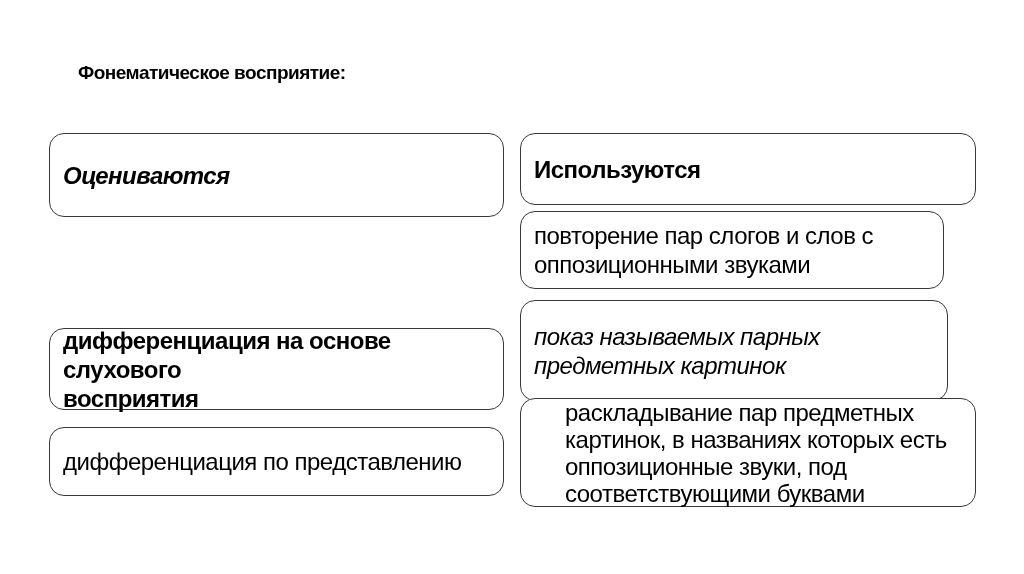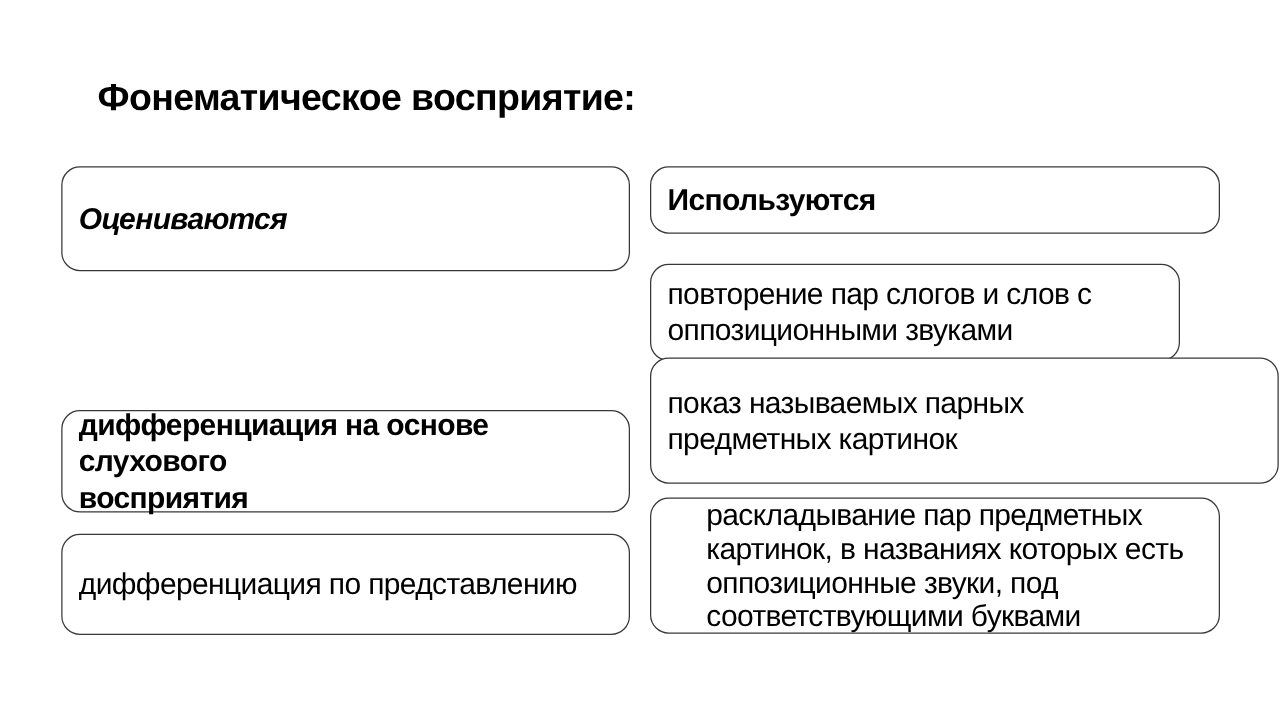--- a/index.html
+++ b/index.html
@@ -14,21 +14,21 @@
     height: 574px;
     background: #ffffff;
     font-family: "Liberation Sans", sans-serif;
     color: #000000;
     overflow: hidden;
   }
   .title {
     position: absolute;
     left: 78px;
     top: 62px;
-    font-size: 30px;
+    font-size: 19px;
     font-weight: bold;
     letter-spacing: -0.5px;
     white-space: nowrap;
   }
   .box {
     position: absolute;
     box-sizing: border-box;
     background: #ffffff;
     border: 1.5px solid #383838;
     border-radius: 15px;
@@ -42,25 +42,25 @@
   .box .txt {
     white-space: pre-line;
   }
   .box.header {
     font-weight: bold;
   }
   
   .b-l1 { left: 49px;  top: 133px; width: 455px; height: 84px; font-style: italic; }
   .b-l2 { left: 49px;  top: 232px; width: 455px; height: 81px; }
   .b-l3 { left: 49px;  top: 328px; width: 455px; height: 82px; font-weight: bold; }
-  .b-l4 { left: 49px;  top: 427px; width: 455px; height: 81px; }
+  .b-l4 { left: 49px;  top: 427px; width: 455px; height: 69px; }
   
-  .b-r1 { left: 520px; top: 133px; width: 456px; height: 54px; }
+  .b-r1 { left: 520px; top: 133px; width: 456px; height: 72px; }
   .b-r2 { left: 520px; top: 211px; width: 424px; height: 78px; }
-  .b-r3 { left: 520px; top: 286px; width: 503px; height: 101px; }
+  .b-r3 { left: 520px; top: 300px; width: 428px; height: 101px; font-style: italic; }
   .b-r4 { left: 520px; top: 398px; width: 456px; height: 109px; line-height: 27px; padding-left: 44px; }
 </style>
 </head>
 <body>
 
 <div class="slide">
 
   <div class="title">Фонематическое восприятие:</div>
 
   <div class="box header b-l1">

